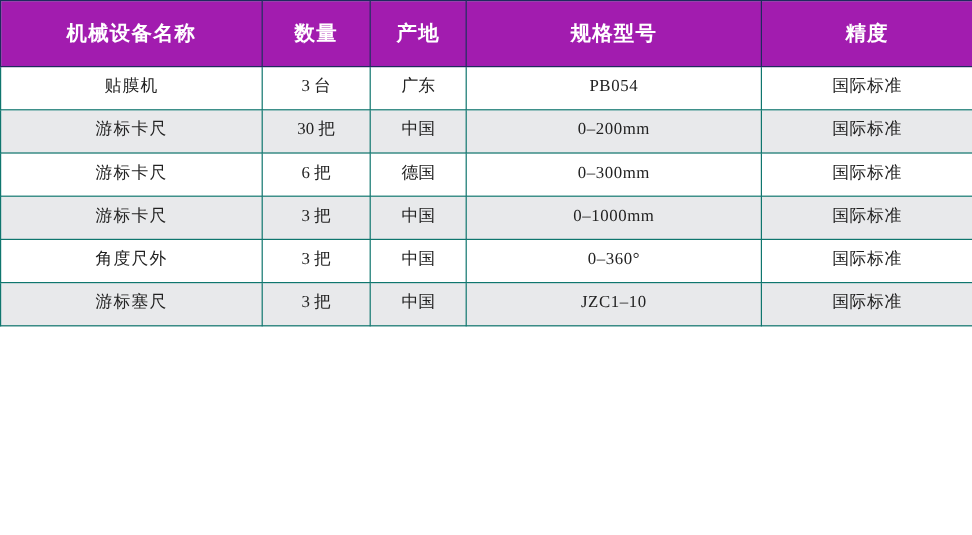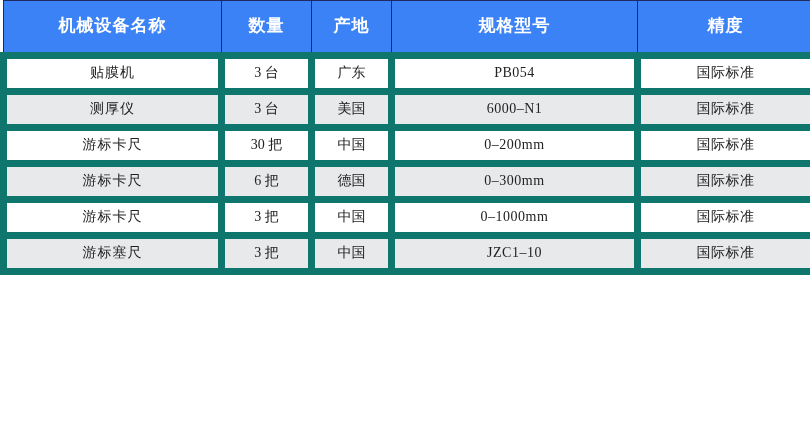--- a/index.html
+++ b/index.html
@@ -14,31 +14,31 @@
     color: #222222;
     overflow: hidden;
   }
   .equipment-table {
     width: 810px;
     border-collapse: collapse;
     table-layout: fixed;
   }
   .equipment-table th,
   .equipment-table td {
-    border: 7px solid #0f766e;
+    border: 1px solid #0f766e;
     text-align: center;
     vertical-align: middle;
     font-size: 14px;
     line-height: 1.2;
     padding: 0;
     height: 36px;
     box-sizing: border-box;
   }
   .equipment-table thead th {
-    background: #3b82f6;
+    background: #a21caf;
     color: #ffffff;
     font-weight: bold;
     font-size: 17px;
     height: 55px;
     border: 1px solid #1f2a5e;
     letter-spacing: 1px;
   }
   .equipment-table tbody tr:nth-child(odd) td {
     background: #ffffff;
   }
@@ -76,27 +76,20 @@
   </thead>
   <tbody>
     <tr>
       <td class="cell-name">贴膜机</td>
       <td class="cell-qty">3 台</td>
       <td class="cell-origin">广东</td>
       <td class="cell-spec">PB054</td>
       <td class="cell-acc">国际标准</td>
     </tr>
     <tr>
-      <td class="cell-name">测厚仪</td>
-      <td class="cell-qty">3 台</td>
-      <td class="cell-origin">美国</td>
-      <td class="cell-spec">6000–N1</td>
-      <td class="cell-acc">国际标准</td>
-    </tr>
-    <tr>
       <td class="cell-name">游标卡尺</td>
       <td class="cell-qty">30 把</td>
       <td class="cell-origin">中国</td>
       <td class="cell-spec">0–200mm</td>
       <td class="cell-acc">国际标准</td>
     </tr>
     <tr>
       <td class="cell-name">游标卡尺</td>
       <td class="cell-qty">6 把</td>
       <td class="cell-origin">德国</td>
@@ -104,20 +97,27 @@
       <td class="cell-acc">国际标准</td>
     </tr>
     <tr>
       <td class="cell-name">游标卡尺</td>
       <td class="cell-qty">3 把</td>
       <td class="cell-origin">中国</td>
       <td class="cell-spec">0–1000mm</td>
       <td class="cell-acc">国际标准</td>
     </tr>
     <tr>
+      <td class="cell-name">角度尺外</td>
+      <td class="cell-qty">3 把</td>
+      <td class="cell-origin">中国</td>
+      <td class="cell-spec">0–360°</td>
+      <td class="cell-acc">国际标准</td>
+    </tr>
+    <tr>
       <td class="cell-name">游标塞尺</td>
       <td class="cell-qty">3 把</td>
       <td class="cell-origin">中国</td>
       <td class="cell-spec">JZC1–10</td>
       <td class="cell-acc">国际标准</td>
     </tr>
   </tbody>
 </table>
 
 </body></html>

